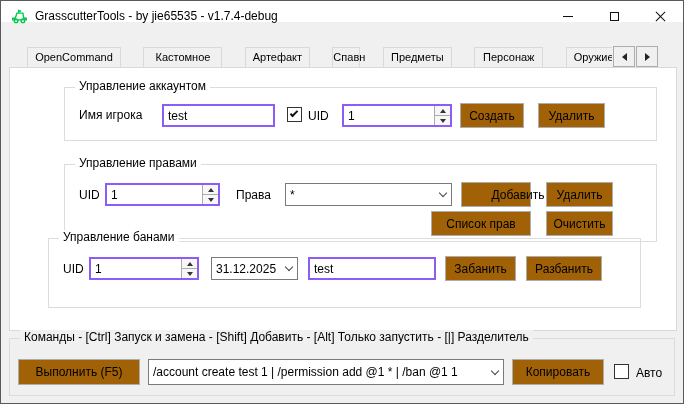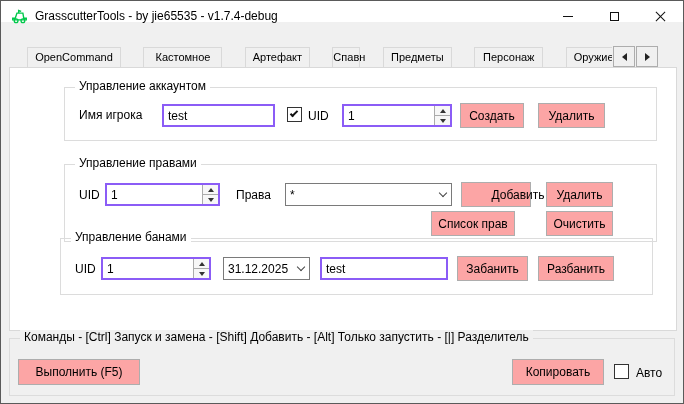--- a/index.html
+++ b/index.html
@@ -45,21 +45,21 @@
   .spin-col { width:16px; border-left:1px solid #ABABAB; display:flex; flex-direction:column; background:#F7F7F7; }
   .spin-btn { flex:1; display:flex; align-items:center; justify-content:center; }
   .spin-btn + .spin-btn { border-top:1px solid #ABABAB; }
   .tri-up   { width:0; height:0; border-left:3px solid transparent; border-right:3px solid transparent; border-bottom:4px solid #333; }
   .tri-down { width:0; height:0; border-left:3px solid transparent; border-right:3px solid transparent; border-top:4px solid #333; }
   .combo { position:absolute; border:1px solid #7A7A7A; background:#FFFFFF; display:flex; align-items:center; }
   .combo .val { flex:1; font-size:12px; padding:0 4px; white-space:nowrap; overflow:hidden; color:#000; }
   .chev-box { width:16px; display:flex; align-items:center; justify-content:center; align-self:stretch; }
   .chev { width:6px; height:6px; border-right:1px solid #444; border-bottom:1px solid #444; transform:rotate(45deg); margin-top:-3px; }
   .btn {
-    position:absolute; background:#fca5a5; border:1px solid #ADADAD; font-size:12px; color:#000;
+    position:absolute; background:#a16207; border:1px solid #ADADAD; font-size:12px; color:#000;
     display:flex; align-items:center; justify-content:center; cursor:default; white-space:nowrap;
   }
   .checkbox { position:absolute; width:15px; height:15px; border:1px solid #333; background:#FFFFFF; }
   .check-glyph { display:block; width:8px; height:4px; border-left:2px solid #111; border-bottom:2px solid #111; transform:rotate(-45deg); margin:3px 0 0 2px; }
 </style>
 </head>
 <body>
 
 <div class="window">
 
@@ -145,25 +145,25 @@
     </div>
     <span class="lbl" style="left:171px; top:23px;">Права</span>
     <div class="combo" style="left:220px; top:18px; width:167px; height:23px;">
       <span class="val">*</span>
       <span class="chev-box">
           <span class="chev"></span>
         </span>
     </div>
     <div class="btn" style="left:396px; top:17px; width:70px; height:25px;padding-left:44px;">Добавить</div>
     <div class="btn" style="left:481px; top:17px; width:67px; height:25px;">Удалить</div>
-    <div class="btn" style="left:366px; top:46px; width:84px; height:25px;">Список прав</div>
+    <div class="btn" style="left:366px; top:46px; width:100px; height:25px;">Список прав</div>
     <div class="btn" style="left:481px; top:46px; width:67px; height:25px;">Очистить</div>
   </div>
 
-  <div class="groupbox" style="left:59px; top:237px; width:593px; height:57px;">
+  <div class="groupbox" style="left:47px; top:237px; width:593px; height:70px;">
     <span class="gb-label">Управление банами</span>
     <span class="lbl" style="left:14px; top:23px;">UID</span>
     <div class="field" style="left:40px; top:18px; width:110px; height:23px;">
       <input value="1" style="">
       <span class="spin-col">
         <span class="spin-btn">
             <span class="tri-up"></span>
           </span>
         <span class="spin-btn">
             <span class="tri-down"></span>
@@ -179,20 +179,26 @@
     <div class="field" style="left:259px; top:18px; width:128px; height:23px;">
       <input value="test" style="">
     </div>
     <div class="btn" style="left:477px; top:17px; width:76px; height:25px;">Разбанить</div>
     <div class="btn" style="left:396px; top:17px; width:71px; height:25px;">Забанить</div>
   </div>
 
   <div class="groupbox" style="left:8px; top:337px; width:666px; height:58px;">
     <span class="gb-label on-gray">Команды - [Ctrl] Запуск и замена - [Shift] Добавить  - [Alt] Только запустить  - [|] Разделитель</span>
     <div class="btn" style="left:8px; top:20px; width:122px; height:26px;">Выполнить (F5)</div>
+    <div class="combo" style="left:138px; top:20px; width:356px; height:26px;">
+      <span class="val">/account create test 1 | /permission add @1 * | /ban @1 1</span>
+      <span class="chev-box">
+          <span class="chev"></span>
+        </span>
+    </div>
     <div class="btn" style="left:502px; top:20px; width:92px; height:26px;">Копировать</div>
     <span class="checkbox" style="left:604px; top:25px;">
       
     </span>
     <span class="lbl" style="left:626px; top:27px;">Авто</span>
   </div>
 
 </div>
 
 </body></html>

